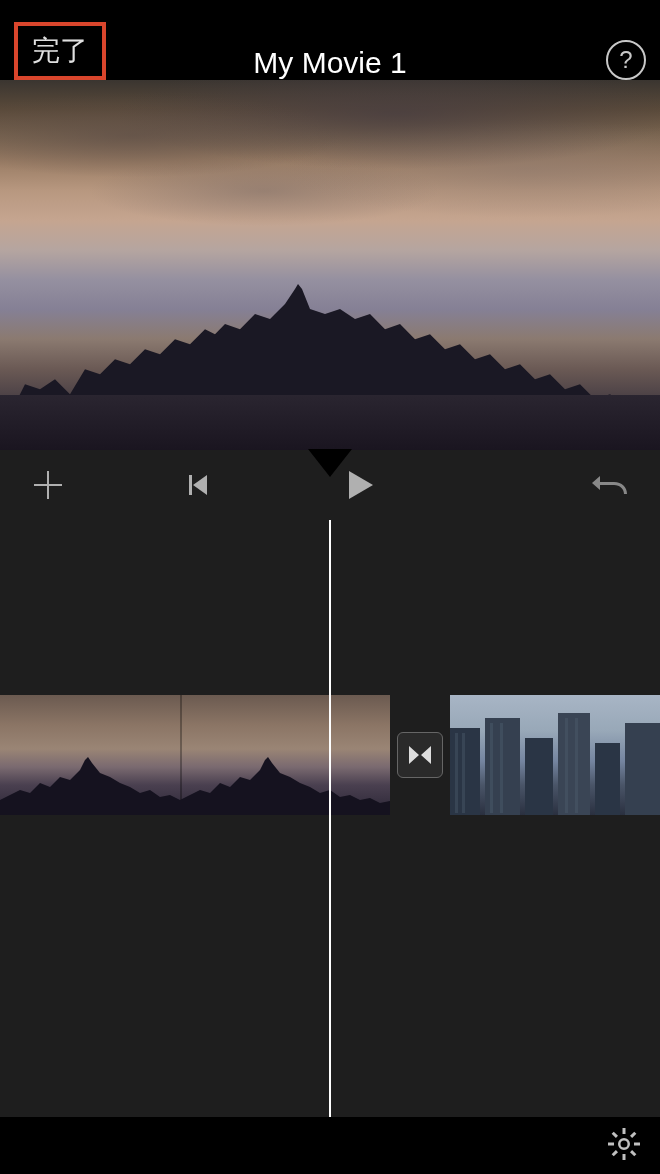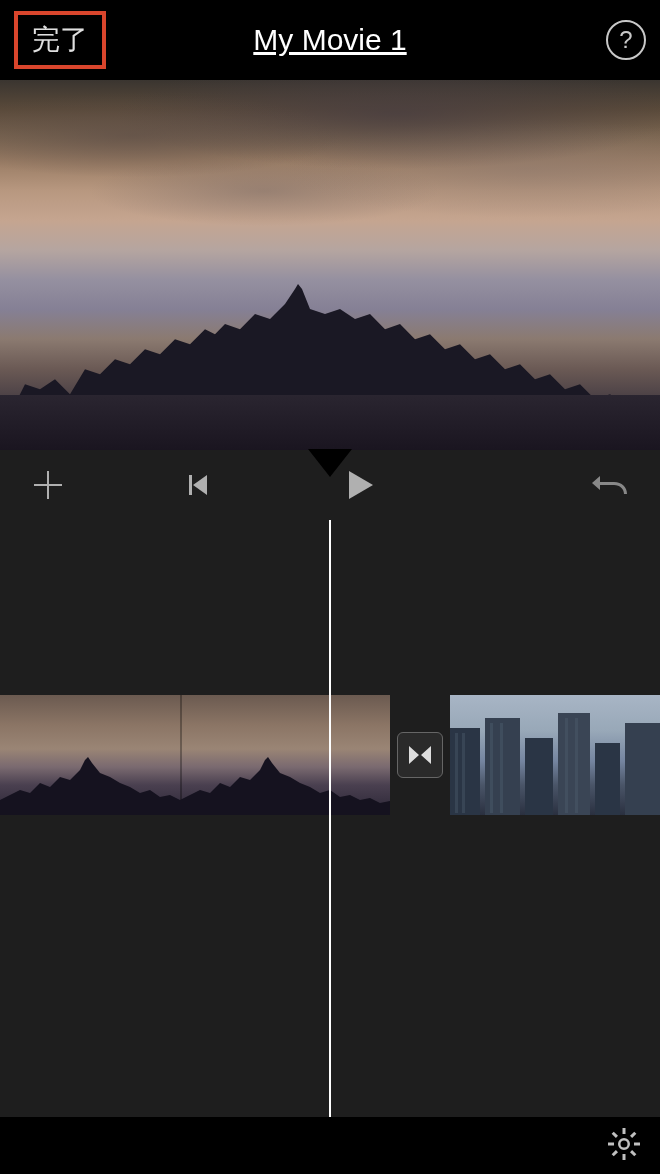--- a/index.html
+++ b/index.html
@@ -12,41 +12,40 @@
       height: 1174px;
       background: #000;
       font-family: -apple-system, BlinkMacSystemFont, "Helvetica Neue", sans-serif;
       color: #fff;
       overflow: hidden;
       position: relative;
     }
     .header {
       height: 80px;
       display: flex;
-      align-items: center;
+      align-items: flex-end;
       justify-content: space-between;
       padding: 0 14px;
       background: #000;
     }
     .done-btn {
       border: 4px solid #d9452c;
       padding: 6px 14px;
       font-size: 28px;
       color: #e0e0e0;
       background: #000;
       cursor: pointer;
     }
     .title {
       font-size: 30px;
       font-weight: 400;
       color: #fff;
       position: absolute;
       left: 50%;
       transform: translateX(-50%);
-      text-decoration: underline;
     }
     .help-btn {
       width: 40px;
       height: 40px;
       border: 2px solid #c8c8c8;
       border-radius: 50%;
       background: transparent;
       color: #c8c8c8;
       font-size: 24px;
       display: flex;

